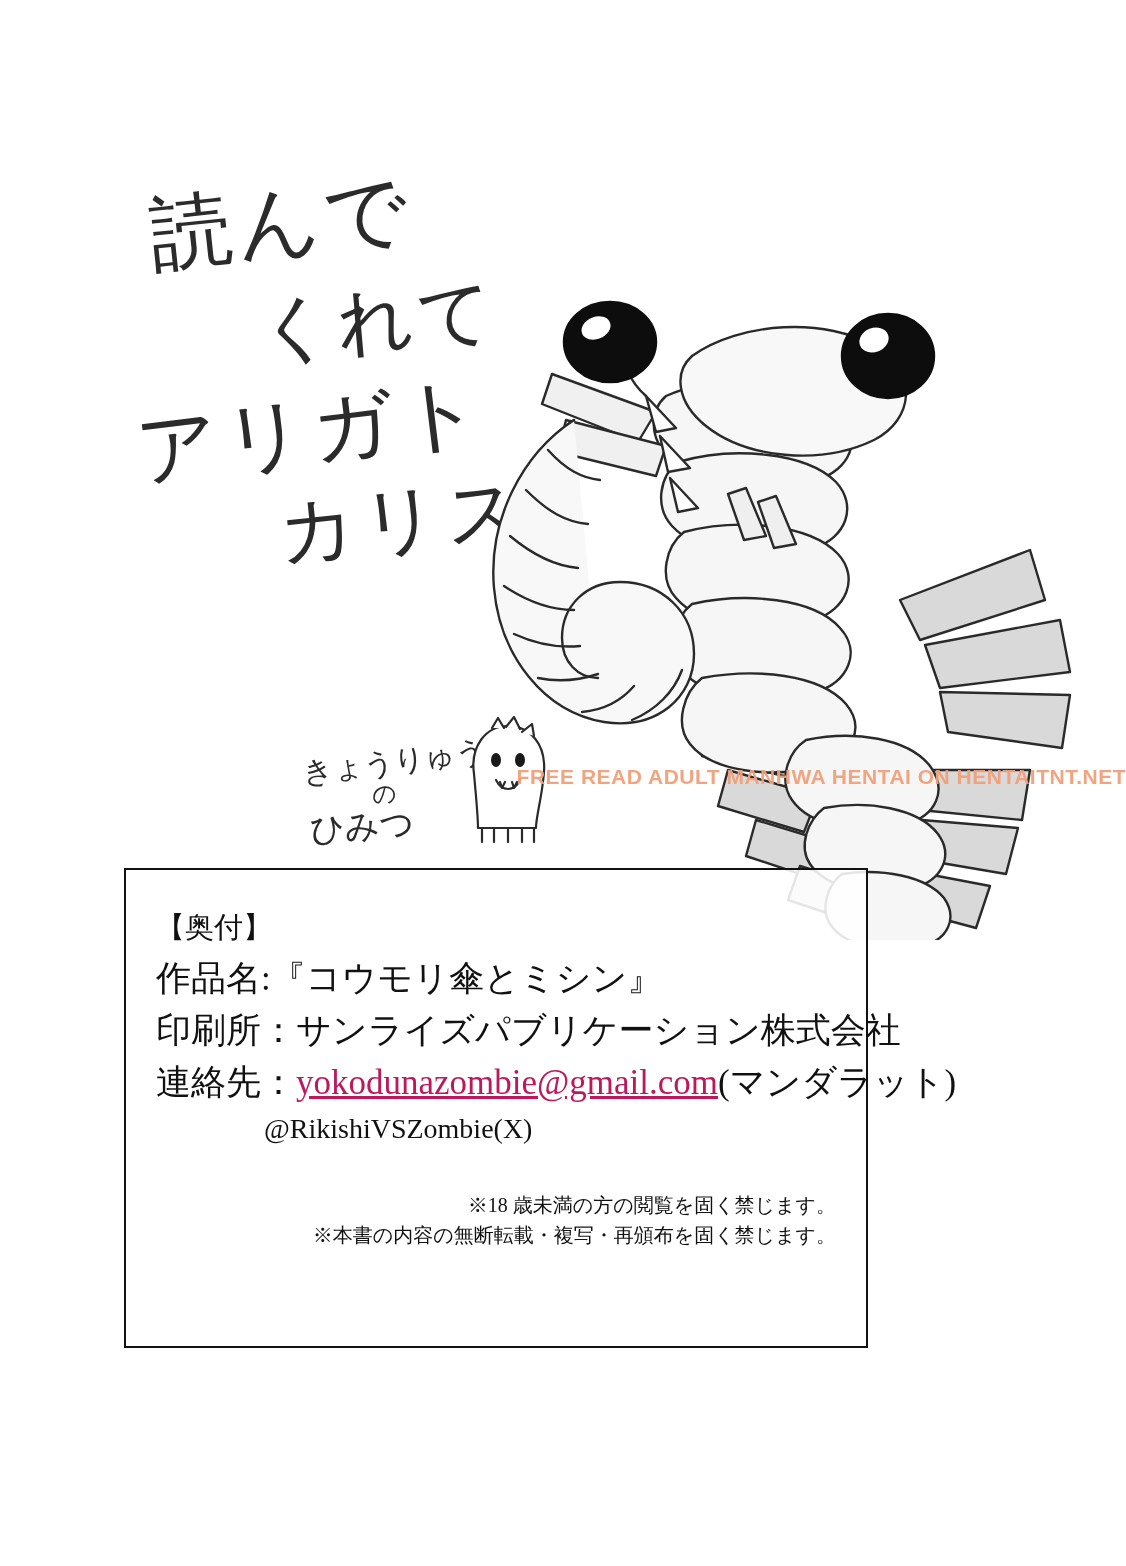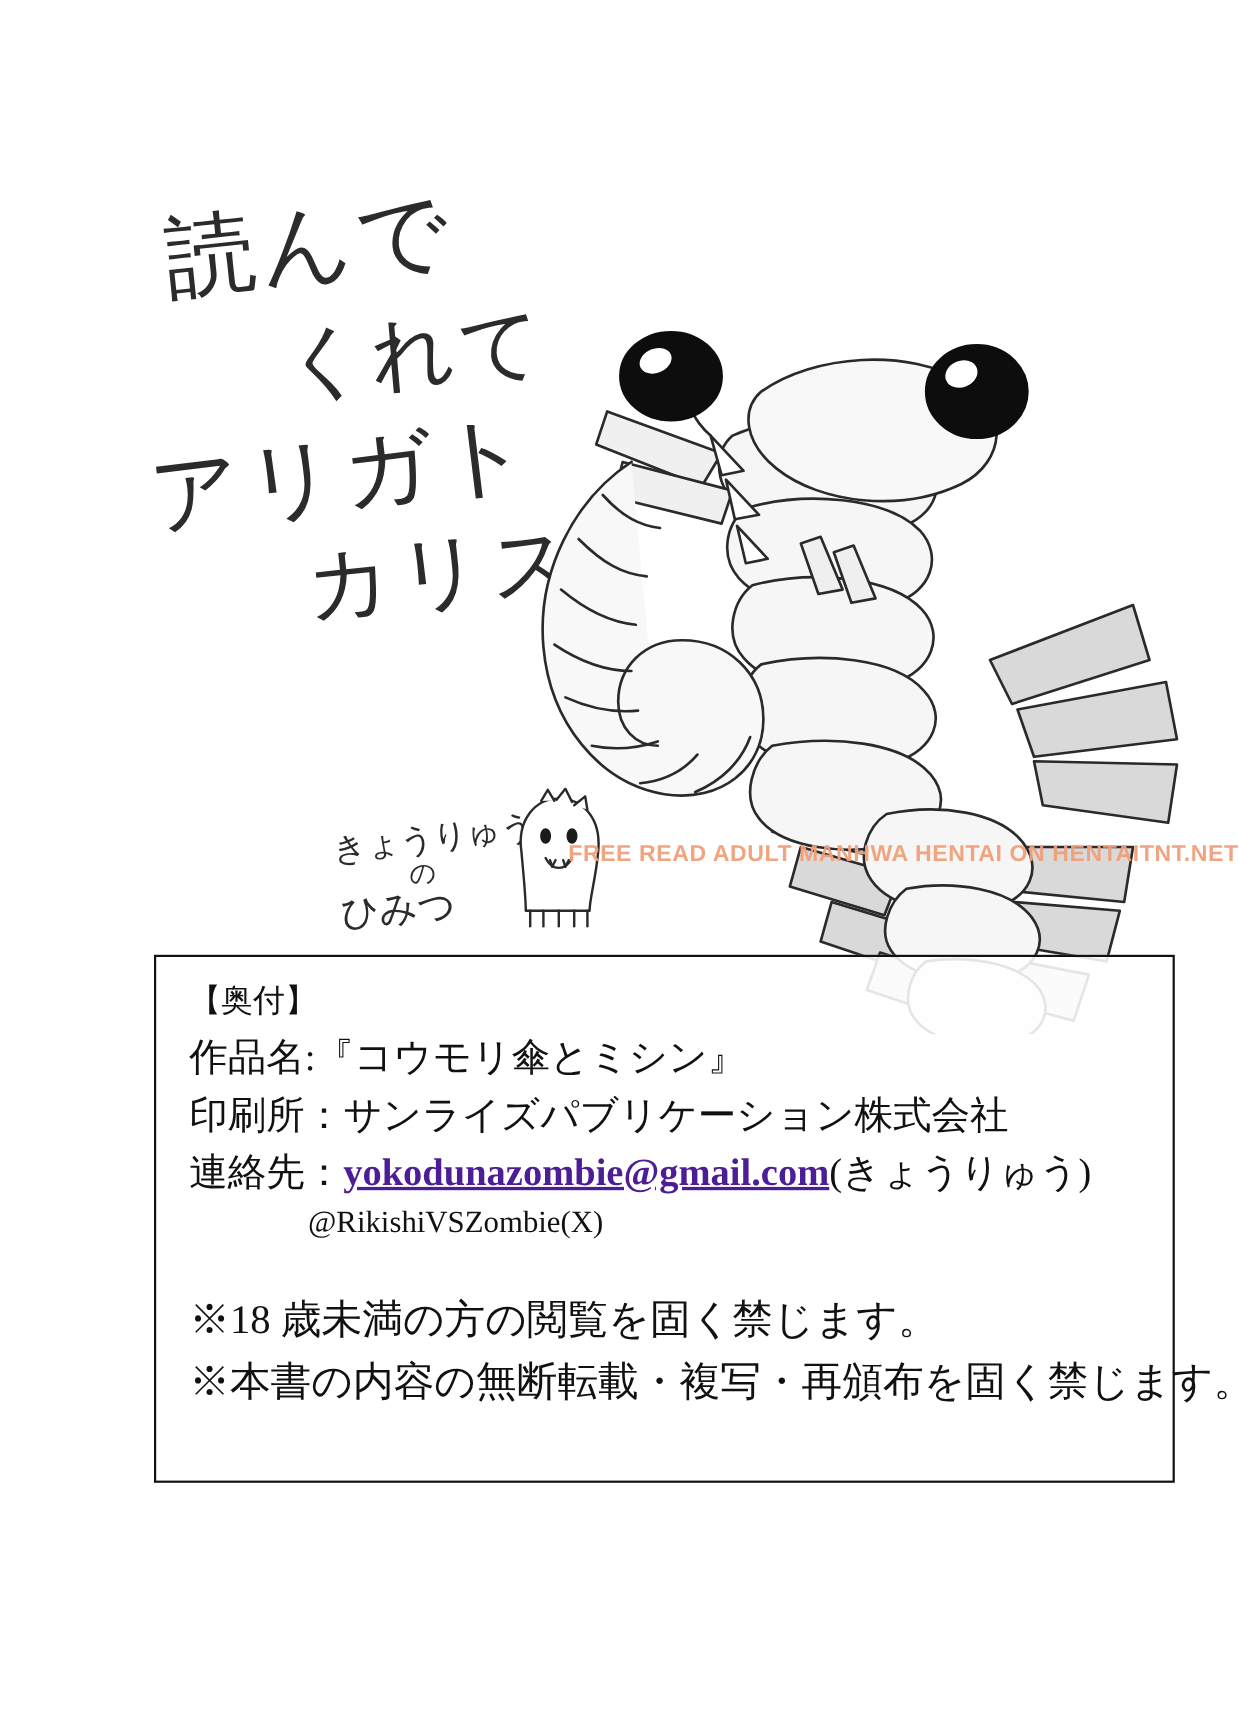--- a/index.html
+++ b/index.html
@@ -117,57 +117,57 @@
     font-size: 21px;
     letter-spacing: 0.5px;
     color: #f0a07a;
     opacity: 0.95;
     pointer-events: none;
   }
 
   
   #colophon-box {
     position: absolute;
-    left: 140px;
+    left: 124px;
     top: 868px;
-    width: 928px;
+    width: 744px;
     height: 480px;
     border: 2px solid #111;
     box-sizing: border-box;
     background: rgba(255,255,255,0.88);
-    padding: 19px 30px 0 30px;
+    padding: 36px 30px 0 30px;
   }
   .colophon-line {
     font-size: 35px;
     line-height: 1.48;
     color: #111;
     white-space: nowrap;
   }
   #colophon-heading {
     font-size: 29px;
     margin-bottom: 4px;
   }
   .indent-line {
     padding-left: 108px;
     font-size: 28px;
     line-height: 1.5;
   }
   .spacer {
     height: 40px;
   }
   .email-link {
-    color: #4c1d95;
+    color: #be185d;
     text-decoration: underline;
-    font-weight: bold;
   }
   .notice-line {
-    font-size: 37px;
+    font-size: 20px;
     line-height: 1.5;
     color: #111;
     white-space: nowrap;
+    text-align: right;
   }
 </style>
 </head>
 <body>
 
 <div class="handwritten" id="hw-line1">読んで</div>
 <div class="handwritten" id="hw-line2">くれて</div>
 <div class="handwritten" id="hw-line3">アリガト</div>
 <div class="handwritten" id="hw-line4">カリス</div>
 
@@ -278,19 +278,19 @@
   </svg>
 </div>
 
 <div id="watermark">FREE READ ADULT MANHWA HENTAI ON HENTAITNT.NET</div>
 
 <div id="colophon-box">
   <div class="colophon-line" id="colophon-heading">【奥付】</div>
   <div class="colophon-line">作品名:『コウモリ傘とミシン』</div>
   <div class="colophon-line">印刷所：サンライズパブリケーション株式会社</div>
   <div class="colophon-line">
-    <span>連絡先：</span><a class="email-link" href="#">yokodunazombie@gmail.com</a><span>(きょうりゅう)</span>
+    <span>連絡先：</span><a class="email-link" href="#">yokodunazombie@gmail.com</a><span>(マンダラット)</span>
   </div>
   <div class="colophon-line indent-line">@RikishiVSZombie(X)</div>
   <div class="spacer"></div>
   <div class="notice-line">※18 歳未満の方の閲覧を固く禁じます。</div>
   <div class="notice-line">※本書の内容の無断転載・複写・再頒布を固く禁じます。</div>
 </div>
 
 </body></html>

